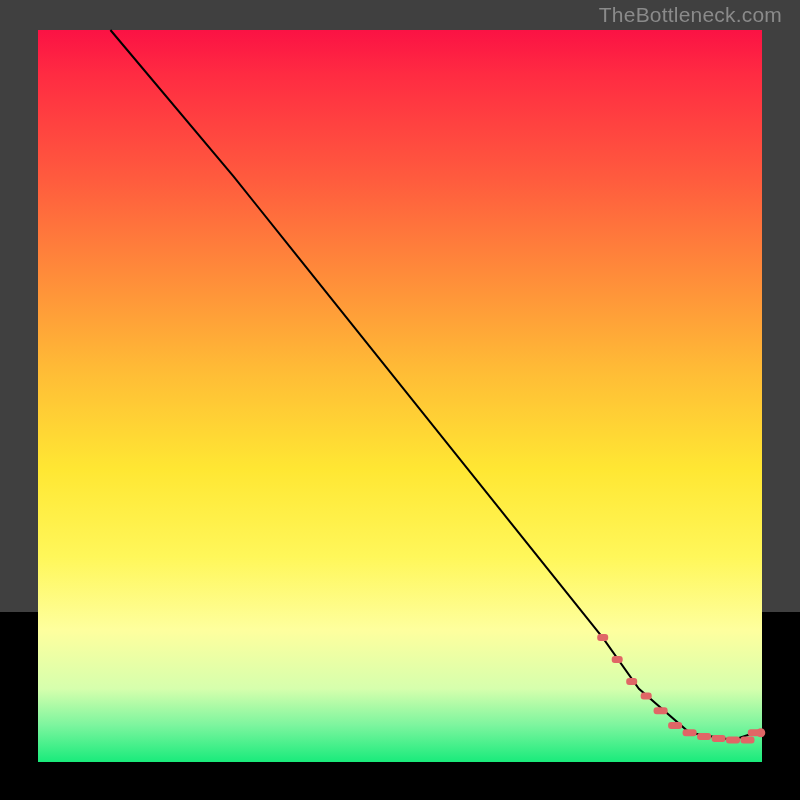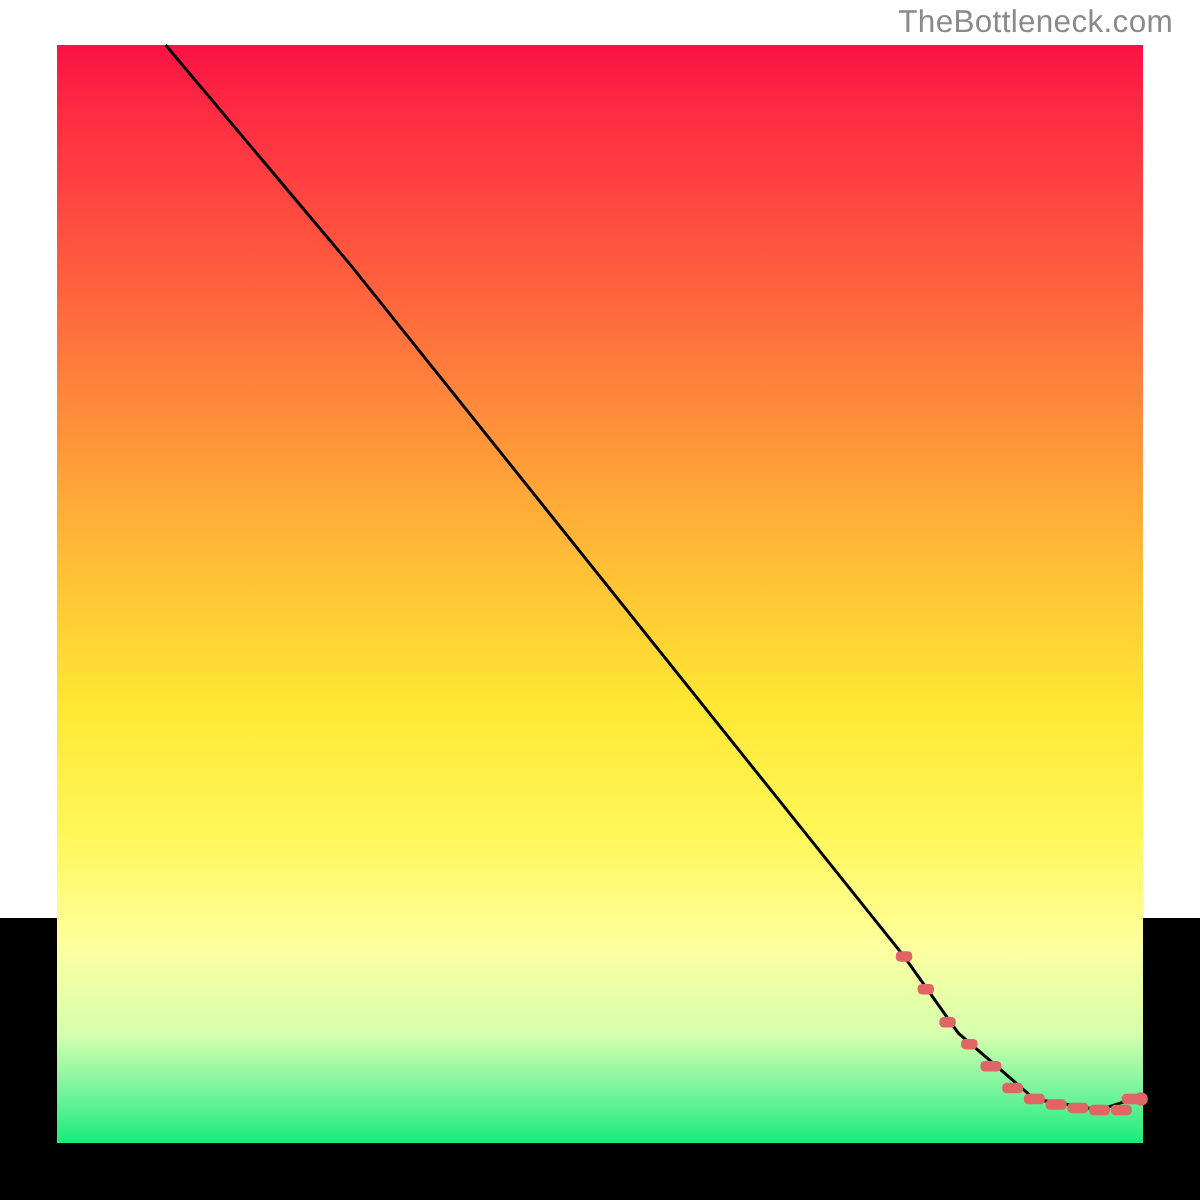--- a/index.html
+++ b/index.html
@@ -8,21 +8,21 @@
     width: 800px;
     height: 800px;
     background: #000;
     overflow: hidden;
     font-family: Arial, Helvetica, sans-serif;
   }
   .frame {
     position: relative;
     width: 800px;
     height: 612px;
-    background: #ffffff;
+    background: #404040;
   }
   .watermark {
     position: absolute;
     top: 3px;
     right: 18px;
     color: #8a8a8a;
     font-size: 21px;
     font-weight: 400;
     letter-spacing: 0.2px;
   }

